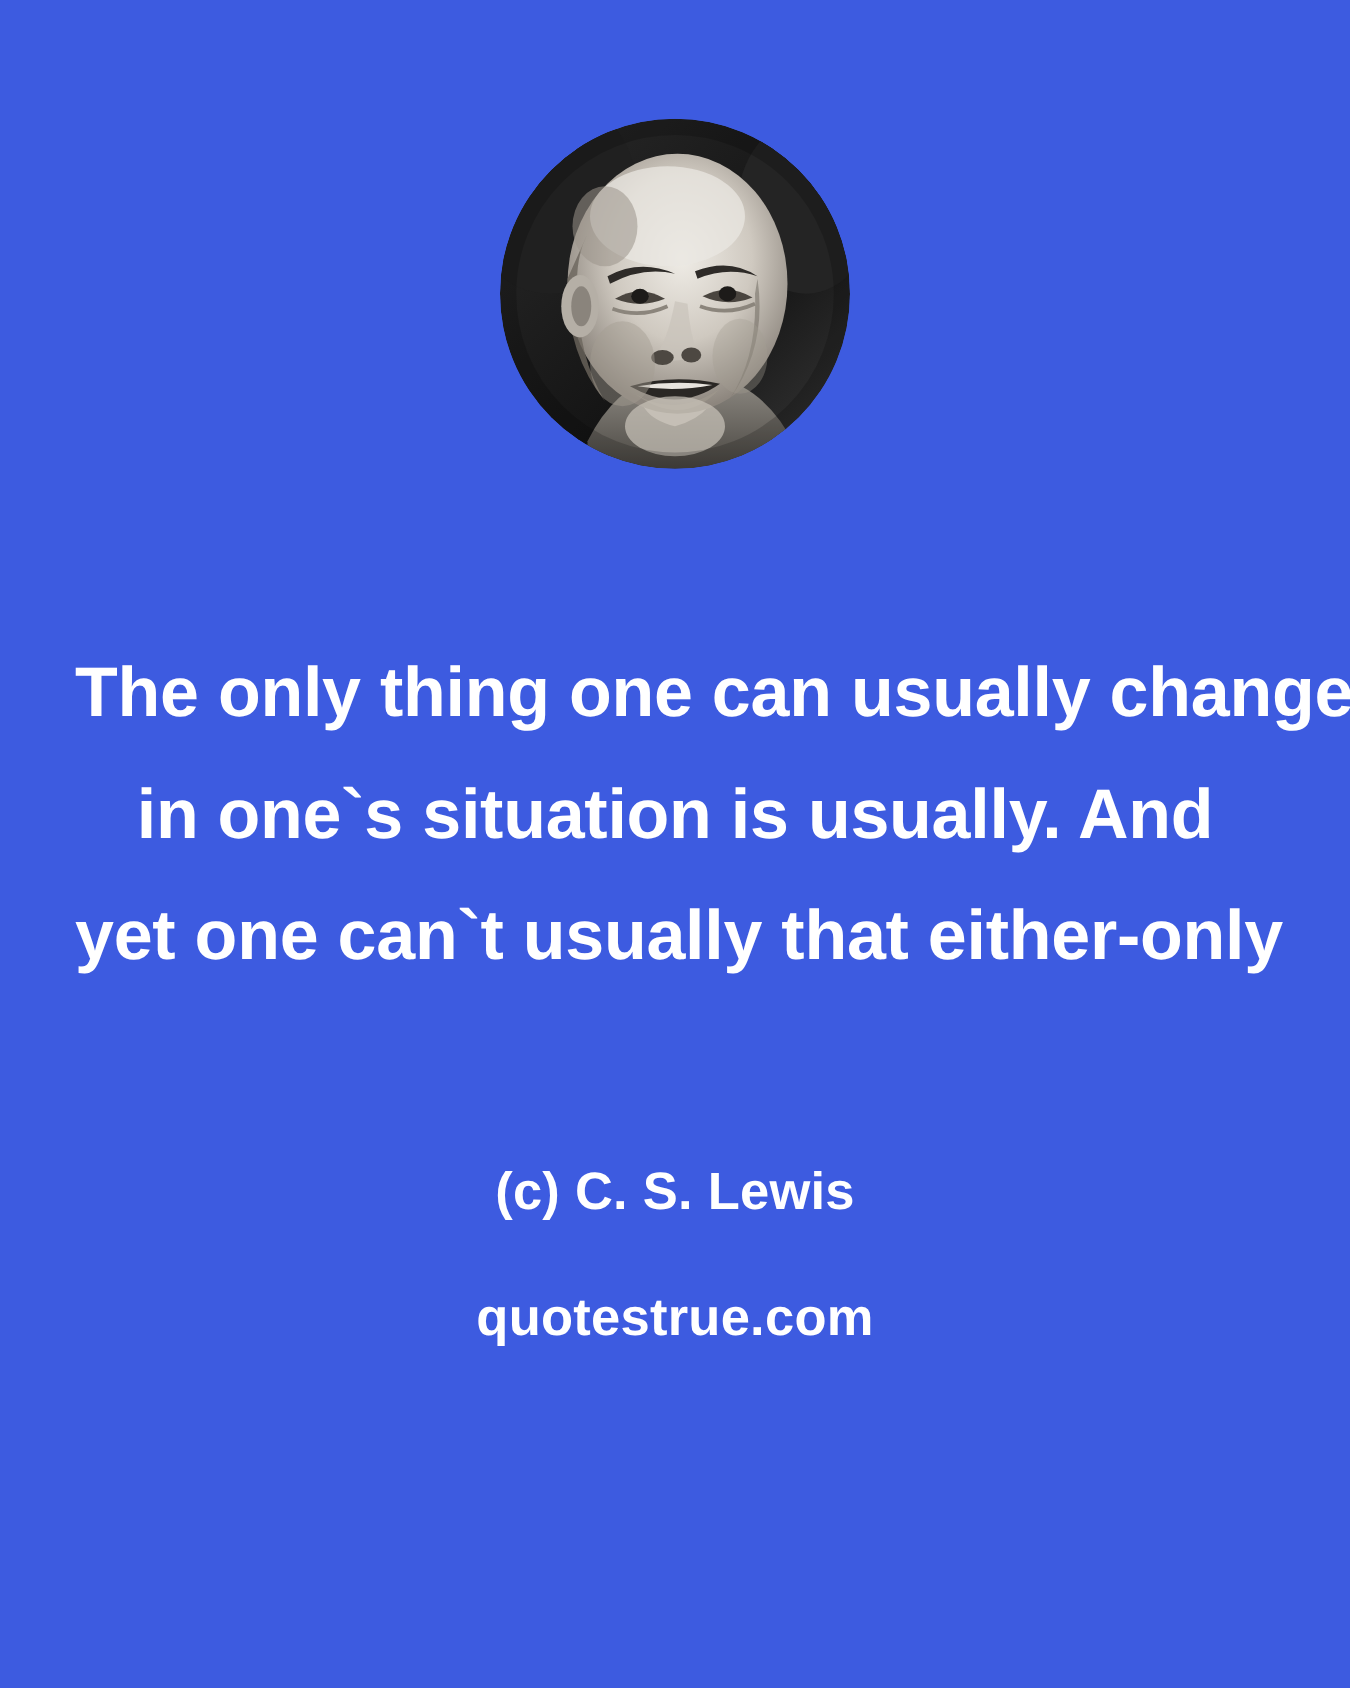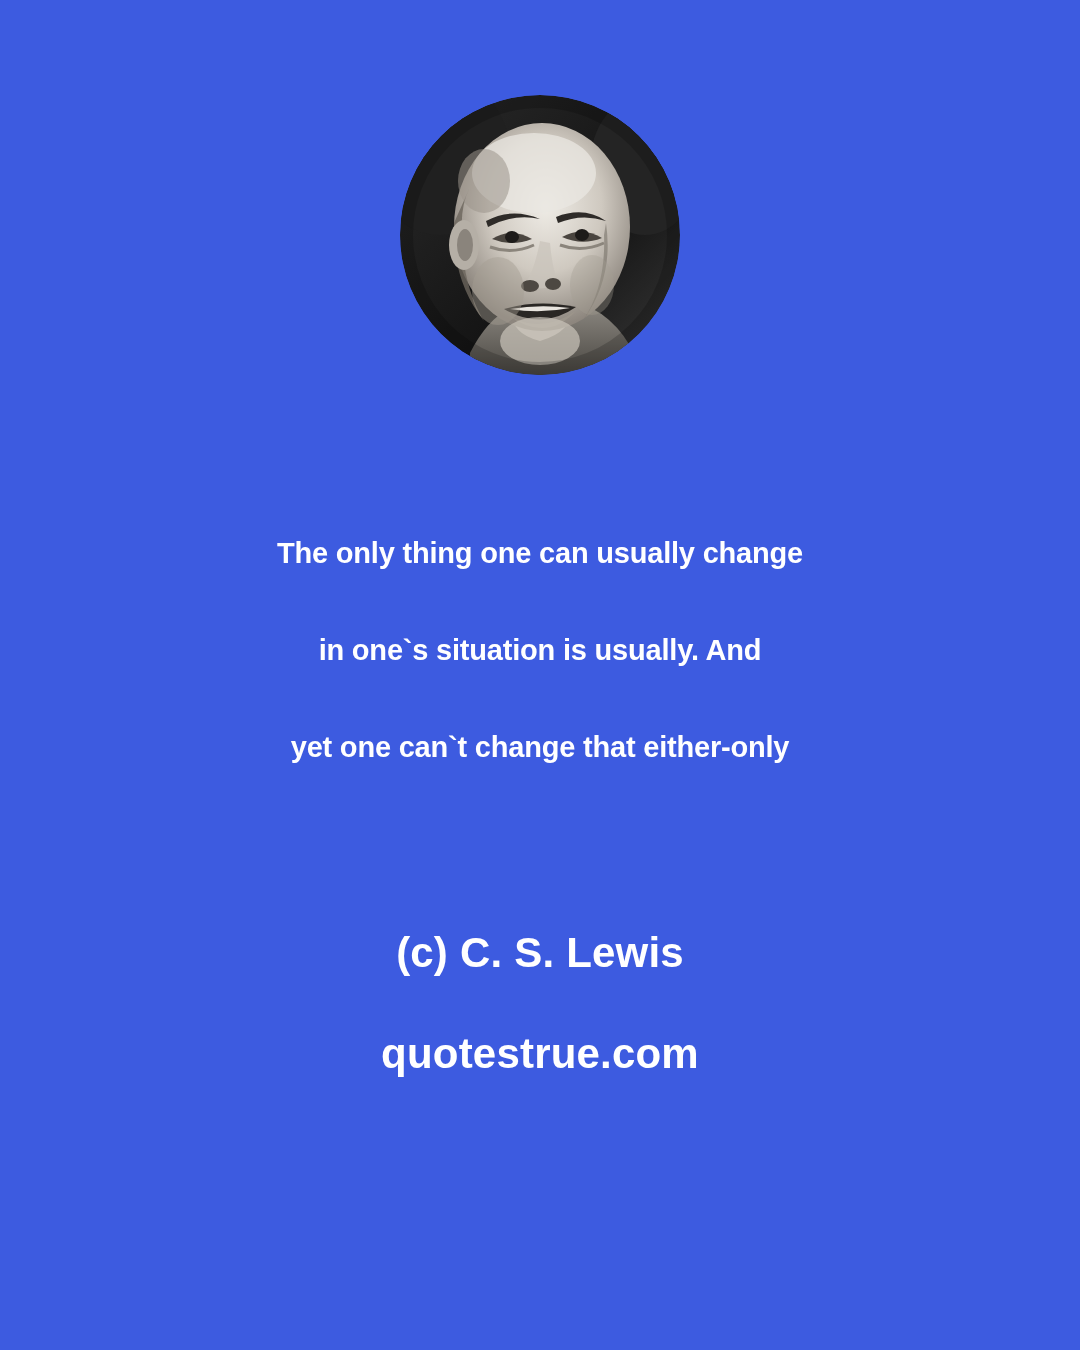--- a/index.html
+++ b/index.html
@@ -42,21 +42,21 @@
   .quote-block {
     position: absolute;
     left: 60px;
     top: 505px;
     width: 960px;
     text-align: center;
   }
   .quote-line {
     display: block;
     color: #ffffff;
-    font-size: 29px;
+    font-size: 56px;
     font-weight: bold;
     line-height: 97px;
     letter-spacing: -0.2px;
     white-space: nowrap;
   }
 
   
   .attribution {
     position: absolute;
     left: 0;
@@ -160,20 +160,20 @@
         <ellipse cx="140" cy="246" rx="40" ry="24" fill="#cbc5bb" opacity="0.7"></ellipse>
 
         <circle cx="140" cy="140" r="140" fill="none" stroke="#000000" stroke-width="26" opacity="0.18"></circle>
       </g>
     </svg>
   </div>
 
   <div class="quote-block">
     <span class="quote-line">The only thing one can usually change</span>
     <span class="quote-line">in one`s situation is usually. And</span>
-    <span class="quote-line">yet one can`t change that either-only</span>
+    <span class="quote-line">yet one can`t usually that either-only</span>
   </div>
 
   <div class="attribution">(c) C. S. Lewis</div>
 
   <div class="site">quotestrue.com</div>
 
 </div>
 
 </body></html>

